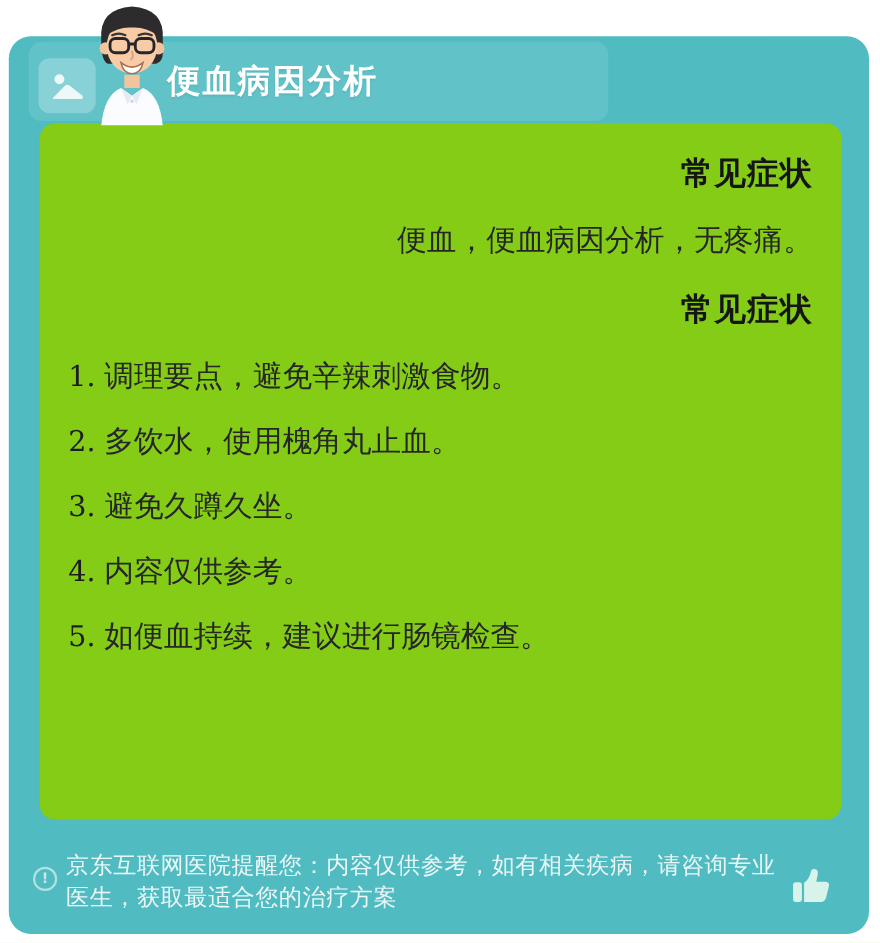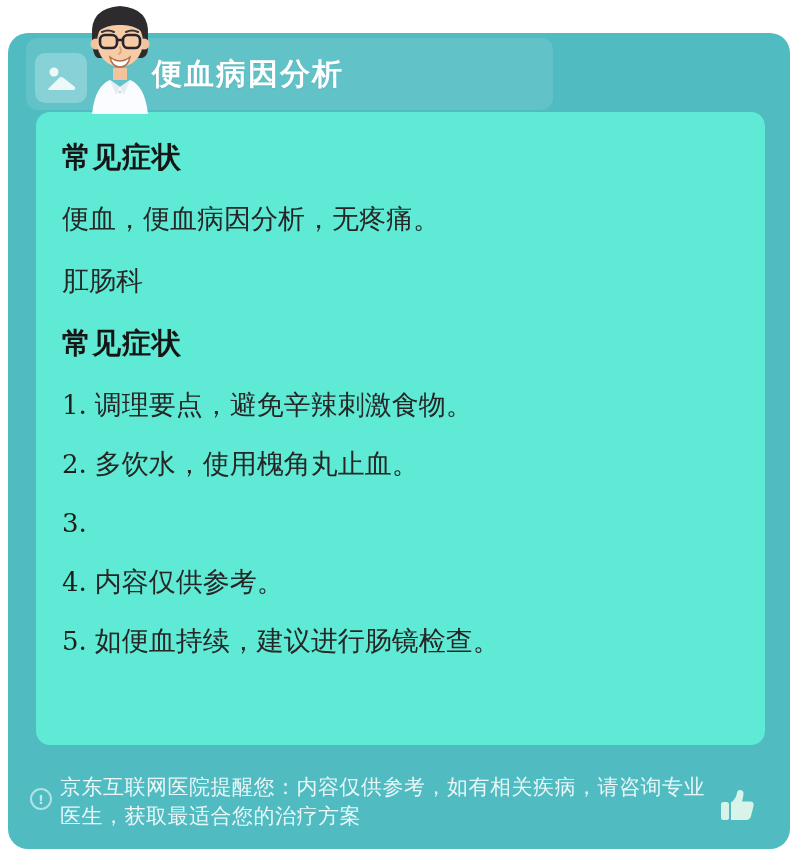--- a/index.html
+++ b/index.html
@@ -19,21 +19,21 @@
   .pic-icon svg { width:34px; height:30px; }
 
   .avatar { position:absolute; left:62px; top:-31px; width:100px; height:112px; z-index:3; }
   .avatar svg { width:100%; height:100%; display:block; }
 
   .panel-title { position:absolute; left:144px; top:21px; z-index:4;
     font-size:30px; font-weight:bold; color:#ffffff; letter-spacing:2px;
     text-shadow:0 1px 2px rgba(0,0,0,0.06); }
 
   .card { position:absolute; left:28px; top:79px; width:729px; height:633px;
-    background:#5eead4; border-radius:14px; padding:27px 26px; z-index:2; }
+    background:#84cc16; border-radius:14px; padding:27px 26px; z-index:2;text-align:right; }
 
   .card h2 { font-size:29px; line-height:36px; font-weight:bold; color:#151515;
     margin-bottom:26px; letter-spacing:1px; }
   .card p { font-size:27px; line-height:36px; color:#262626; margin-bottom:26px; }
   .care-list { list-style:none; }
   .care-list li { font-size:27px; line-height:36px; color:#262626; margin-bottom:23px;
     display:flex; align-items:baseline; }
   .care-list .num { font-family:"DejaVu Serif","Liberation Serif",serif;
     font-size:26px; color:#1d1d1d; margin-right:8px; flex:0 0 auto; }
 
@@ -94,34 +94,34 @@
         <circle cx="50" cy="90" r="1.6" fill="#cfd8e4"></circle>
       </svg>
     </div>
 
     <div class="panel-title">便血病因分析</div>
 
     <div class="card">
       <h2>常见症状</h2>
       <p>便血，便血病因分析，无疼痛。</p>
 
-      <p>肛肠科</p>
 
       <h2>常见症状</h2>
       <ul class="care-list">
         <li>
           <span class="num">1.</span>
           <span>调理要点，避免辛辣刺激食物。</span>
         </li>
         <li>
           <span class="num">2.</span>
           <span>多饮水，使用槐角丸止血。</span>
         </li>
         <li>
           <span class="num">3.</span>
+          <span>避免久蹲久坐。</span>
         </li>
         <li>
           <span class="num">4.</span>
           <span>内容仅供参考。</span>
         </li>
         <li>
           <span class="num">5.</span>
           <span>如便血持续，建议进行肠镜检查。</span>
         </li>
       </ul>

